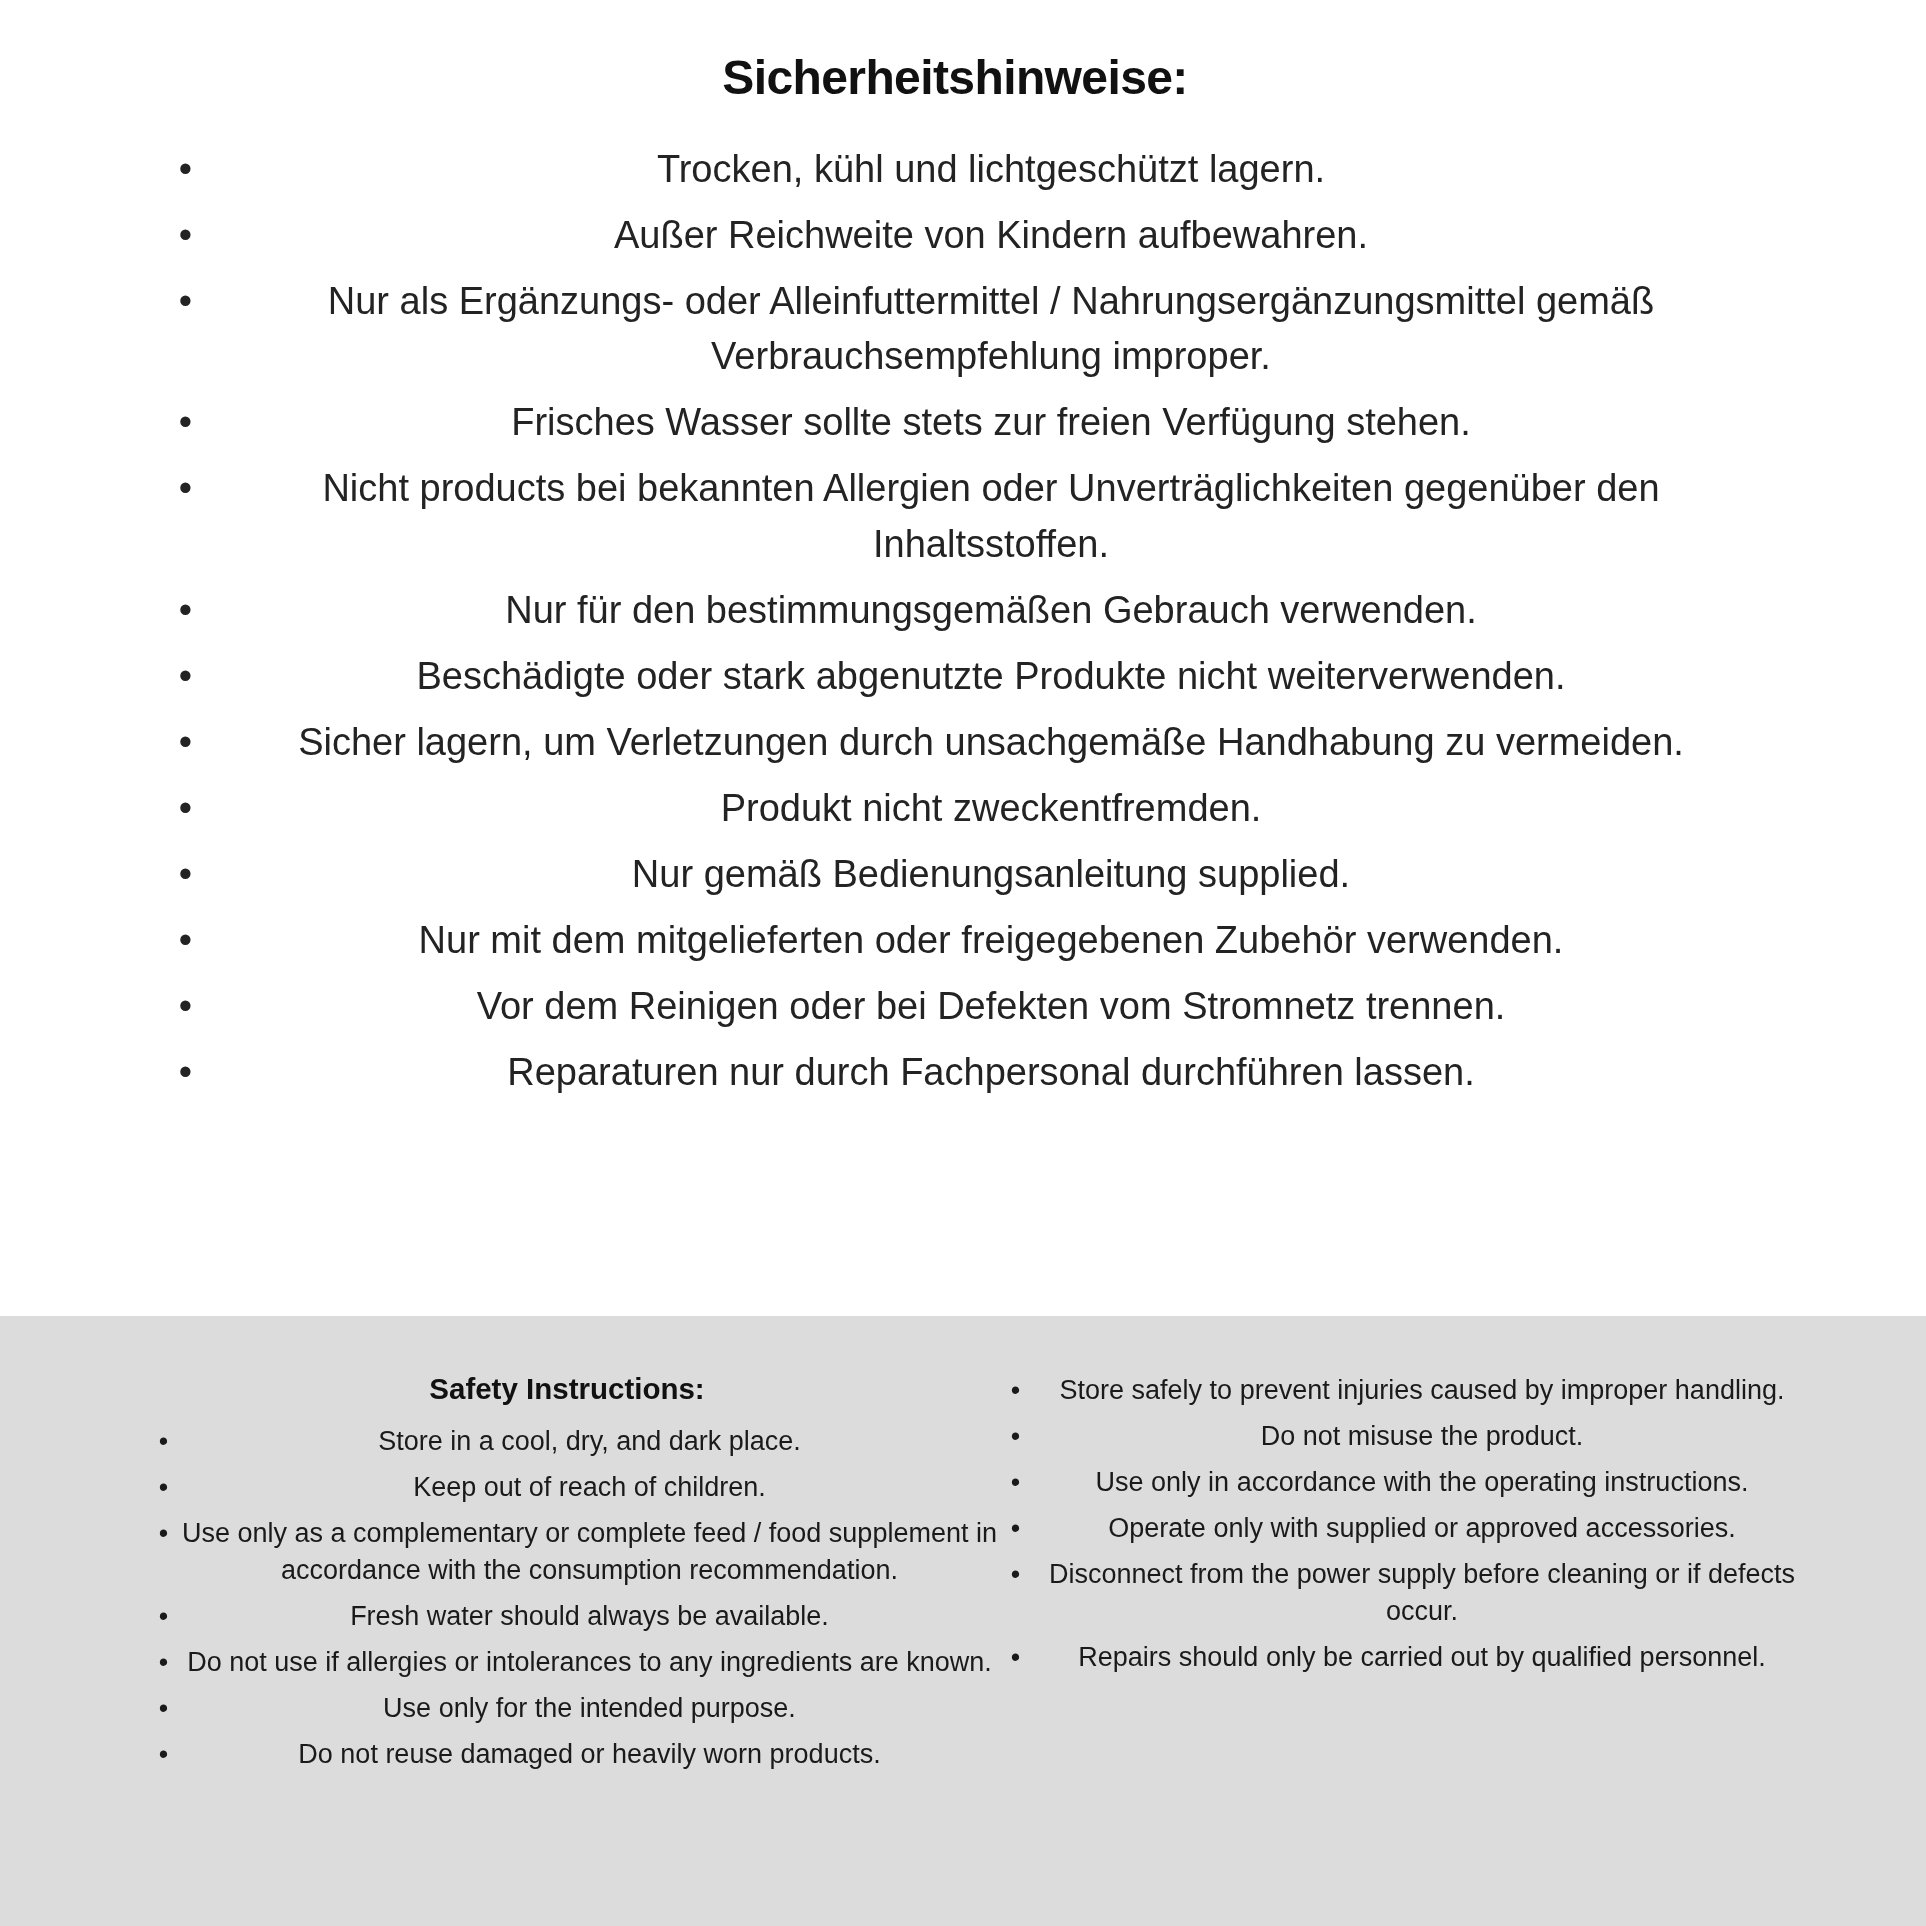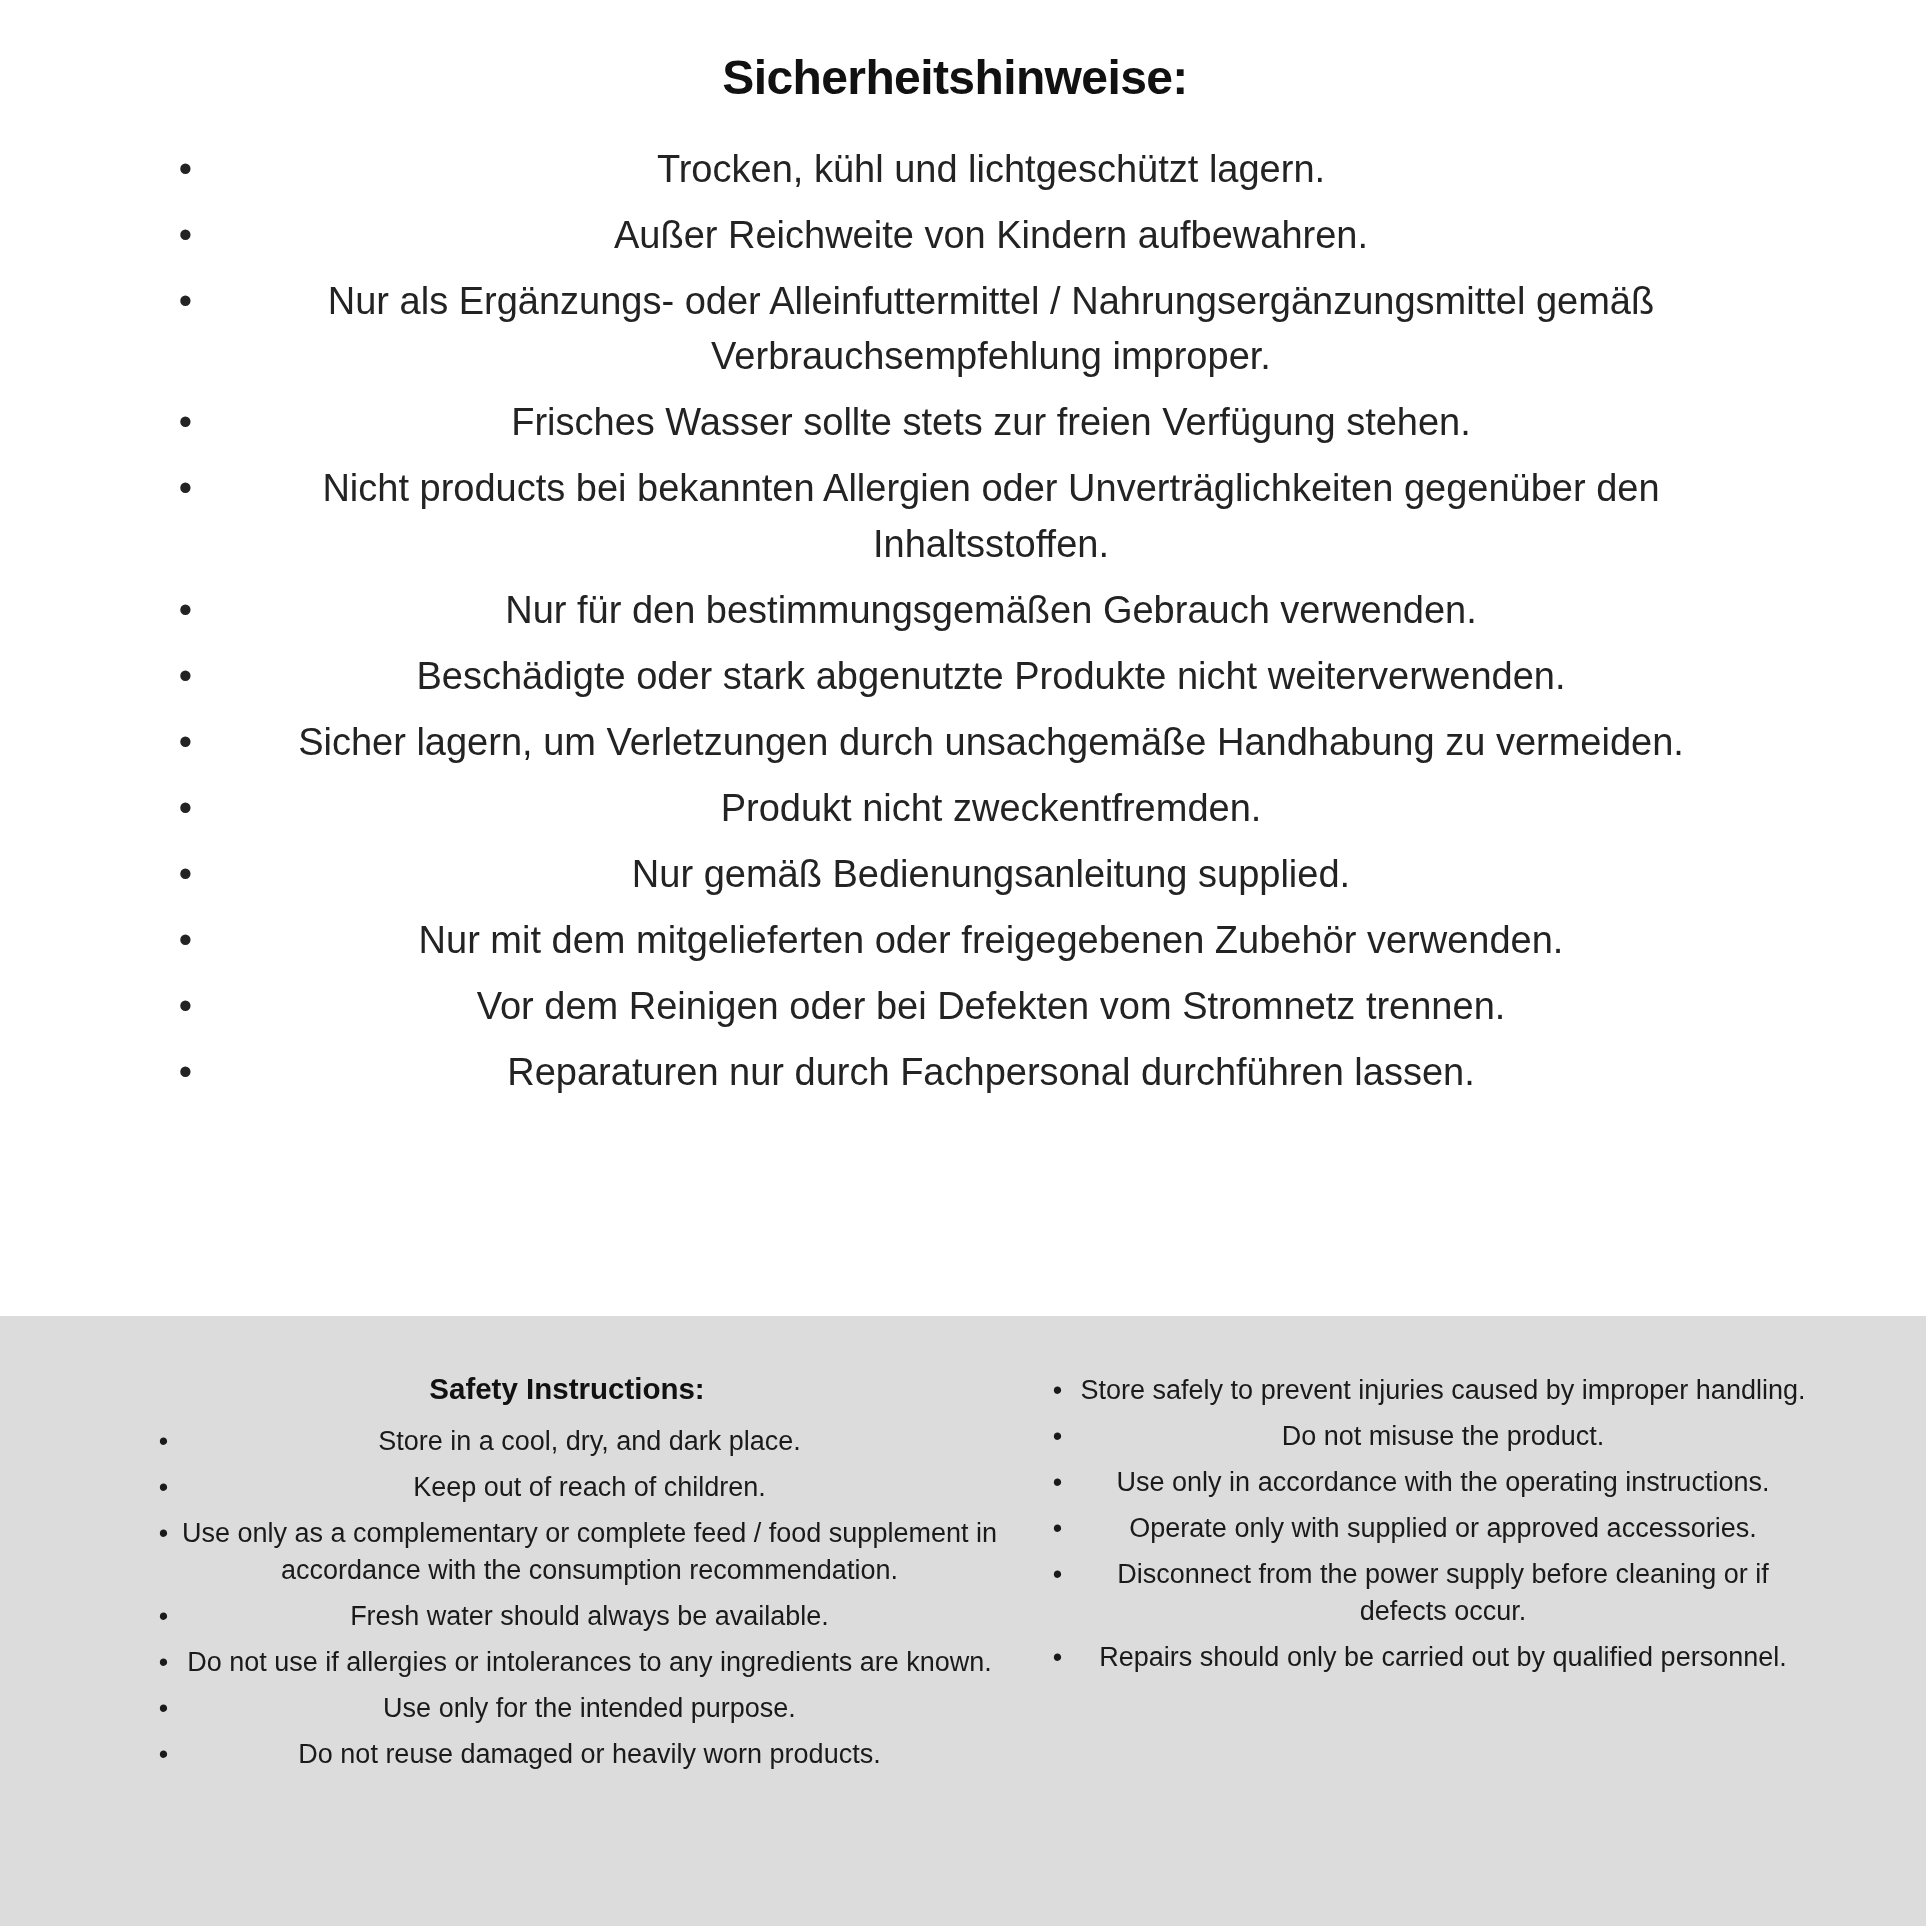--- a/index.html
+++ b/index.html
@@ -57,21 +57,20 @@
     flex: 1;
   }
 
   
   .english-section {
     height: 610px;
     box-sizing: border-box;
     background: #dcdcdc;
     padding: 56px 111px 0 132px;
     display: flex;
-    gap: 42px;
     color: #1a1a1a;
   }
   .col-left {
     flex: 0 0 870px;
     width: 870px;
   }
   .col-right {
     flex: 1;
     min-width: 0;
   }

